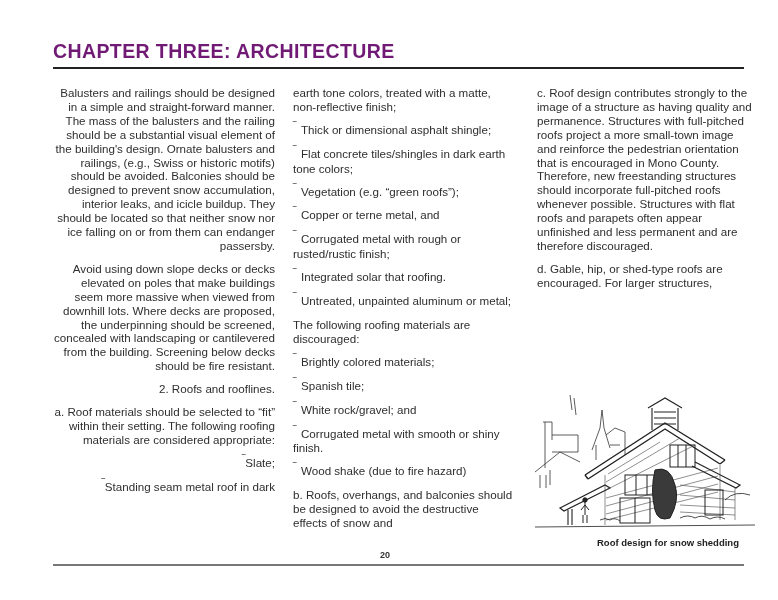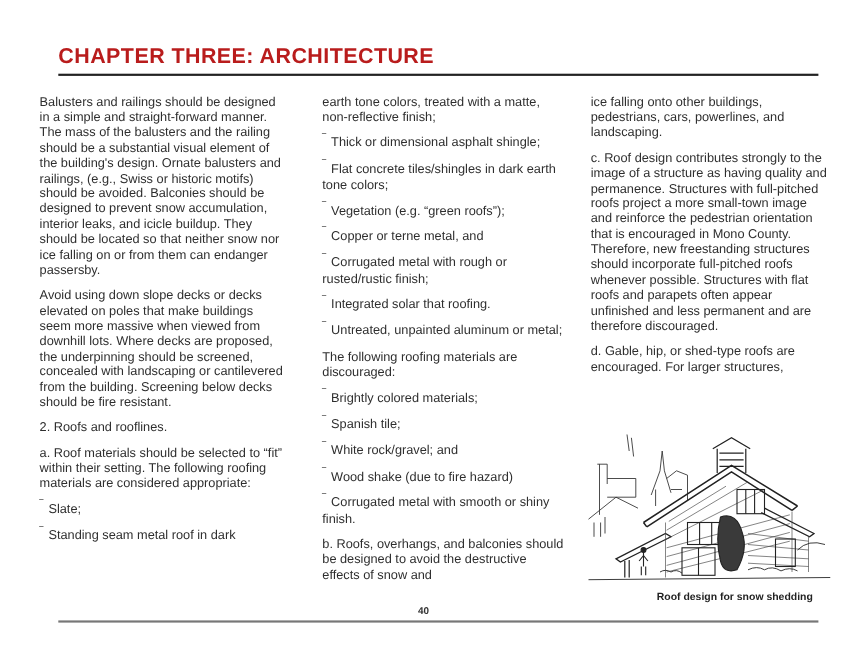--- a/index.html
+++ b/index.html
@@ -3,27 +3,27 @@
 <meta charset="utf-8">
 <style>
   html, body { margin:0; padding:0; }
   body {
     width:778px; height:600px; background:#ffffff; position:relative; overflow:hidden;
     font-family:"Liberation Sans", sans-serif; color:#2a2a2a;
   }
   .title {
     position:absolute; left:53px; top:40px;
     font-family:"Liberation Sans", sans-serif; font-weight:bold; font-size:19.5px;
-    letter-spacing:0.4px; color:#b91c1c;
+    letter-spacing:0.4px; color:#701a75;
   }
   .rule-top { position:absolute; left:53px; top:67px; width:691px; height:2px; background:#222; }
   .rule-bottom { position:absolute; left:53px; top:564px; width:691px; height:2px; background:#777; }
   .pagenum { position:absolute; left:380px; top:550px; font-size:9px; font-weight:bold; color:#333; }
   .col { position:absolute; top:86px; font-size:11.6px; line-height:13.9px; color:#2e2e2e; }
-  .col1 { left:36px; width:222px; }
+  .col1 { left:53px; width:222px;text-align:right; }
   .col2 { left:293px; width:222px; }
   .col3 { left:537px; width:215px; }
   .col p { margin:0 0 9px 0; }
   .heading { font-weight:normal; }
   .dash { display:inline-block; width:8px; position:relative; top:-4px; font-size:10px; }
   .figure { position:absolute; left:530px; top:390px; width:225px; height:140px; }
   .caption { position:absolute; left:597px; top:537px; font-size:9.5px; font-weight:bold; color:#222; }
 </style>
 </head>
 <body>
@@ -46,27 +46,26 @@
   <p><span class="dash">‾</span><span>Flat concrete tiles/shingles in dark earth tone colors;</span></p>
   <p><span class="dash">‾</span><span>Vegetation (e.g. “green roofs”);</span></p>
   <p><span class="dash">‾</span><span>Copper or terne metal, and</span></p>
   <p><span class="dash">‾</span><span>Corrugated metal with rough or rusted/rustic finish;</span></p>
   <p><span class="dash">‾</span><span>Integrated solar that roofing.</span></p>
   <p><span class="dash">‾</span><span>Untreated, unpainted aluminum or metal;</span></p>
   <p>The following roofing materials are discouraged:</p>
   <p><span class="dash">‾</span><span>Brightly colored materials;</span></p>
   <p><span class="dash">‾</span><span>Spanish tile;</span></p>
   <p><span class="dash">‾</span><span>White rock/gravel; and</span></p>
+  <p><span class="dash">‾</span><span>Corrugated metal with smooth or shiny finish.</span></p>
   <p><span class="dash">‾</span><span>Wood shake (due to fire hazard)</span></p>
-  <p><span class="dash">‾</span><span>Corrugated metal with smooth or shiny finish.</span></p>
   <p>b. Roofs, overhangs, and balconies should be designed to avoid the destructive effects of snow and</p>
 </div>
 
 <div class="col col3">
-  <p>ice falling onto other buildings, pedestrians, cars, powerlines, and landscaping.</p>
   <p>c. Roof design contributes strongly to the image of a structure as having quality and permanence. Structures with full-pitched roofs project a more small-town image and reinforce the pedestrian orientation that is encouraged in Mono County. Therefore, new freestanding structures should incorporate full-pitched roofs whenever possible. Structures with flat roofs and parapets often appear unfinished and less permanent and are therefore discouraged.</p>
   <p>d. Gable, hip, or shed-type roofs are encouraged. For larger structures,</p>
 </div>
 
 <svg class="figure" viewBox="0 0 225 140" fill="none" stroke="#222" stroke-width="1">
 
   <g stroke="#333" stroke-width="0.8">
     <path d="M15 32 L15 78 M13 32 L22 32 M22 32 L22 50 M22 45 L48 45 M48 45 L48 62 M22 62 L48 62"></path>
     <path d="M5 82 L30 62 L50 72 M10 85 L10 98 M16 85 L16 98 M20 80 L20 95"></path>
     <path d="M62 60 L70 38 L72 20 L74 38 L80 58 M66 55 L66 70"></path>
@@ -116,14 +115,14 @@
 
   <g stroke-width="0.8">
     <path d="M70 130 Q75 127 80 130 Q85 127 90 131 M150 128 Q158 124 165 128 Q172 124 180 129 Q188 125 195 129"></path>
     <path d="M5 137 L225 135"></path>
     <path d="M195 110 Q205 100 220 105"></path>
   </g>
 </svg>
 
 <div class="caption">Roof design for snow shedding</div>
 
-<div class="pagenum">40</div>
+<div class="pagenum">20</div>
 <div class="rule-bottom"></div>
 
 </body></html>

